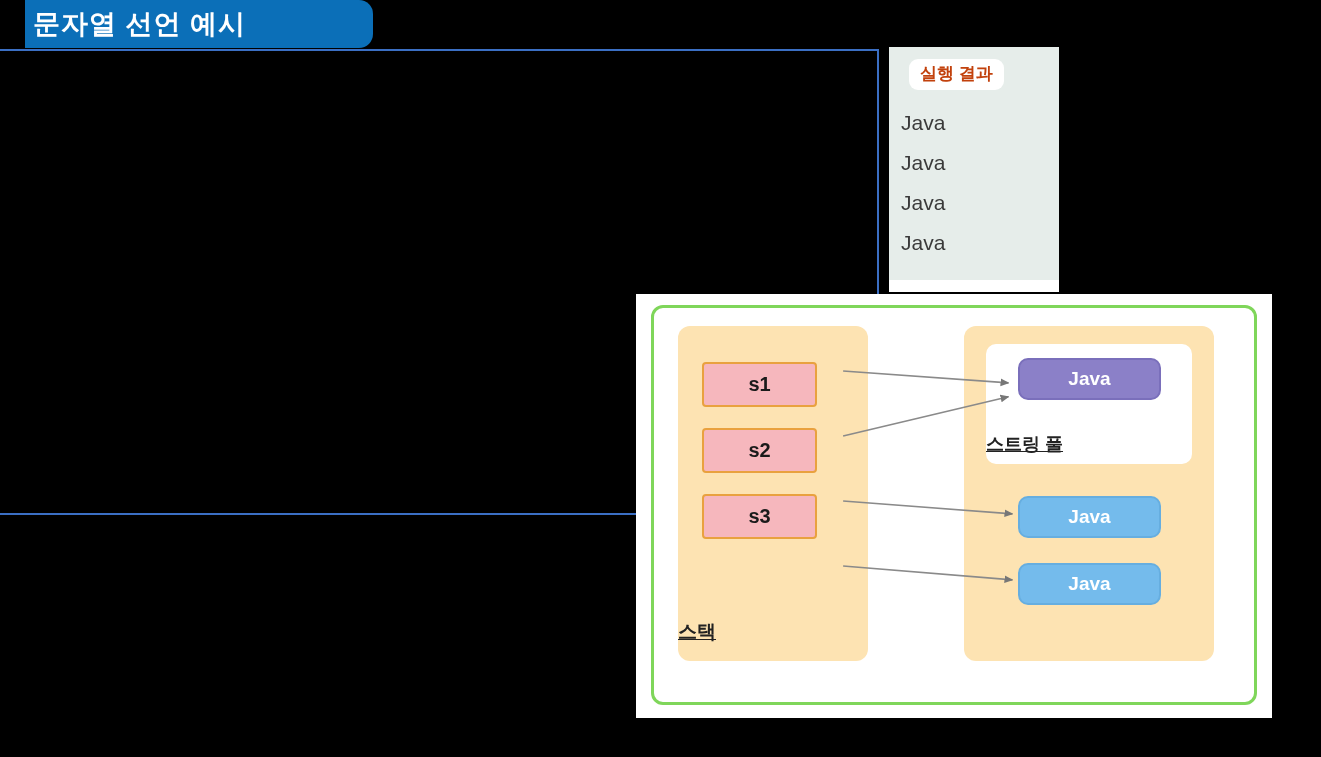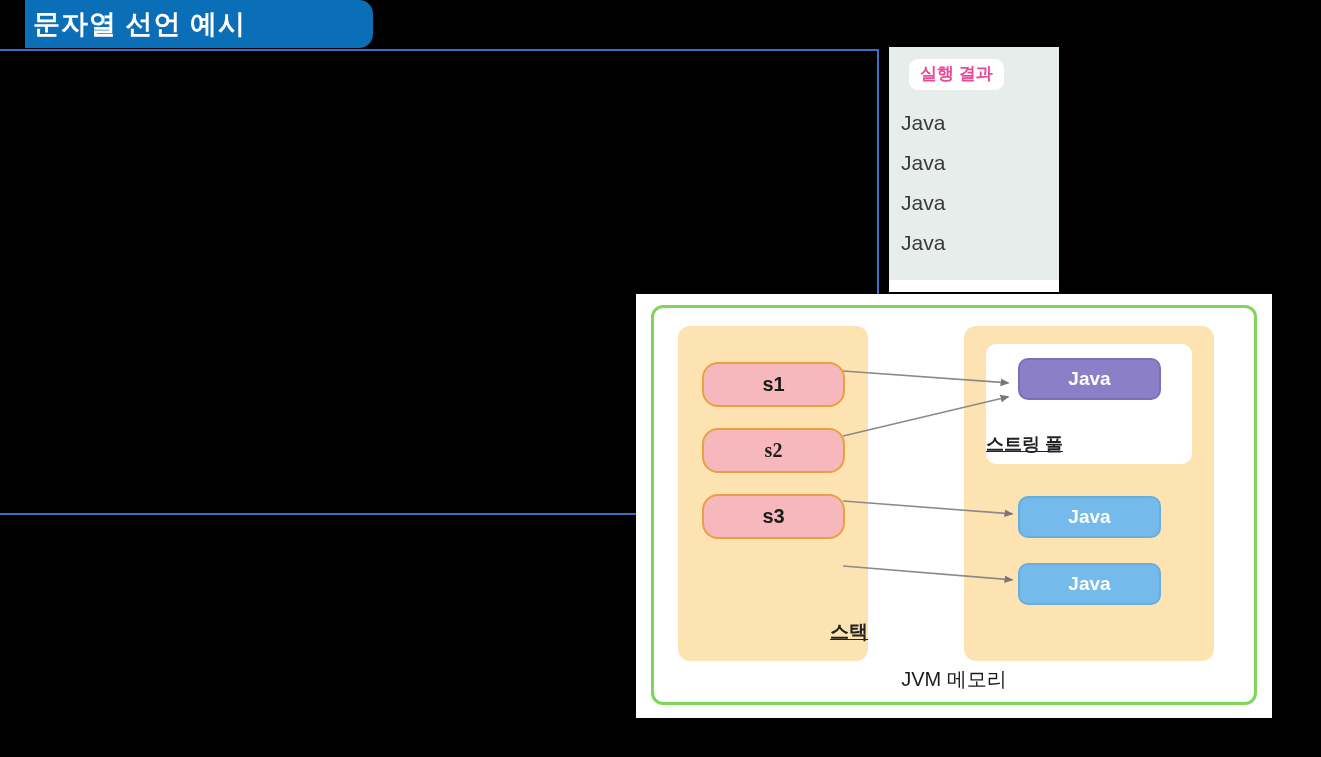--- a/index.html
+++ b/index.html
@@ -71,21 +71,21 @@
     box-sizing: border-box;
     border-bottom: 12px solid #ffffff;
   }
   #result-badge {
     position: absolute;
     left: 20px;
     top: 12px;
     background: #ffffff;
     border-radius: 9px;
     padding: 3px 11px 5px 11px;
-    color: #ec4899;
+    color: #c2410c;
     font-size: 17px;
     font-weight: bold;
     white-space: nowrap;
   }
   #result-lines {
     position: absolute;
     left: 12px;
     top: 56px;
     right: 0;
   }
@@ -133,46 +133,46 @@
     left: 310px;
     top: 18px;
     width: 250px;
     height: 335px;
   }
   .region-label {
     position: absolute;
     left: 0;
     right: 0;
     bottom: 16px;
-    text-align: right;
+    text-align: left;
     font-size: 19px;
     font-weight: bold;
     color: #222222;
     text-decoration: underline;
   }
 
   
   .var-box {
     position: absolute;
     left: 24px;
-    width: 143px;
+    width: 115px;
     height: 45px;
     background: #f6b7bd;
     border: 2px solid #e9a13f;
-    border-radius: 16px;
+    border-radius: 4px;
     box-sizing: border-box;
     display: flex;
     align-items: center;
     justify-content: center;
     font-size: 20px;
     font-weight: bold;
     color: #1a1a1a;
   }
   #var-s1 { top: 36px; }
-  #var-s2 { top: 102px; font-family: Liberation Serif, serif; }
+  #var-s2 { top: 102px; }
   #var-s3 { top: 168px; }
   #var-s4 { top: 234px; }
 
   
   #string-pool {
     position: absolute;
     left: 22px;
     top: 18px;
     width: 206px;
     height: 120px;
@@ -292,14 +292,13 @@
 
     <path d="M 191,64 L 358,76" stroke="#8a8a8a" stroke-width="1.6" fill="none" marker-end="url(#ah)"></path>
 
     <path d="M 191,130 L 358,90" stroke="#8a8a8a" stroke-width="1.6" fill="none" marker-end="url(#ah)"></path>
 
     <path d="M 191,196 L 362,209" stroke="#8a8a8a" stroke-width="1.6" fill="none" marker-end="url(#ah)"></path>
 
     <path d="M 191,262 L 362,276" stroke="#8a8a8a" stroke-width="1.6" fill="none" marker-end="url(#ah)"></path>
   </svg>
 
-  <div id="jvm-label">JVM 메모리</div>
 </div>
 
 </body></html>

